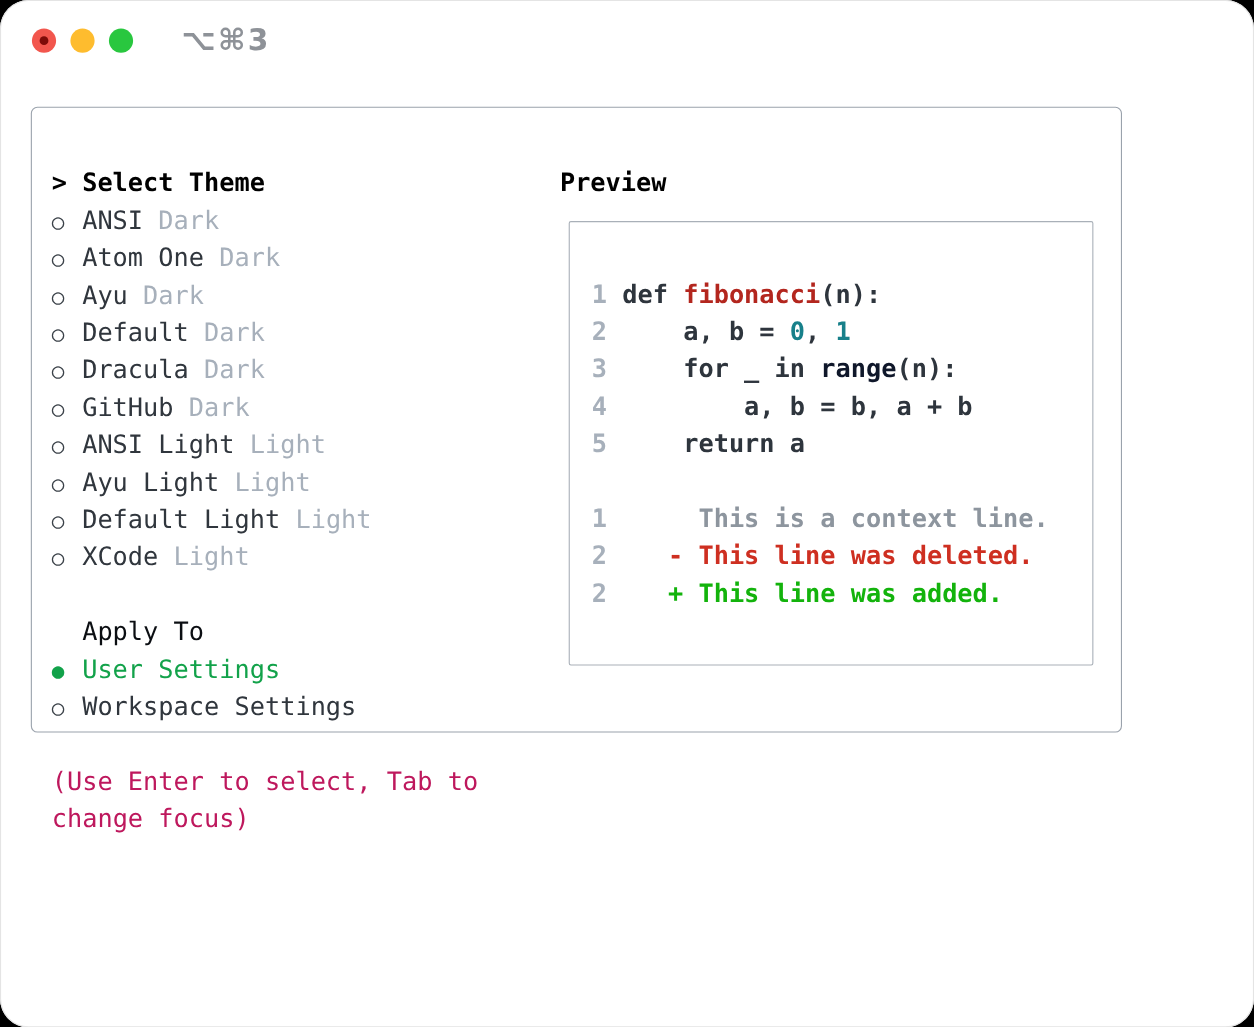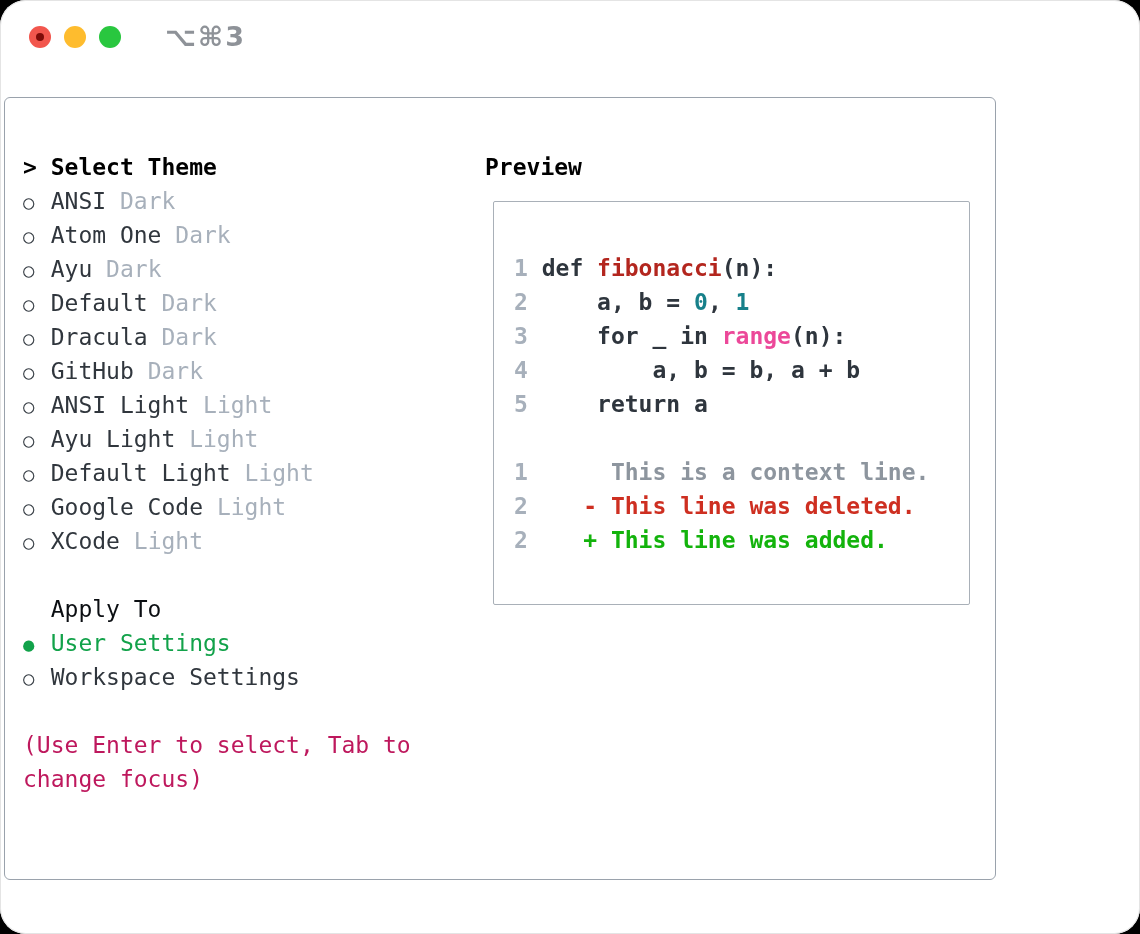--- a/index.html
+++ b/index.html
@@ -20,21 +20,21 @@
   .tl-green  { left:99px;  background:#29c73f; }
   .tl-dot { position:absolute; left:7px; top:7px; width:8px; height:8px; border-radius:50%; background:#7e0b08; }
   .shortcut {
     position:absolute; left:165px; top:20px; height:34px; line-height:34px;
     font-family:"DejaVu Sans","Liberation Sans",sans-serif;
     font-size:27px; font-weight:700; color:#8e9298; letter-spacing:2px;
   }
 
   
   .panel {
-    position:absolute; left:4px; top:97px; width:992px; height:783px;
+    position:absolute; left:28px; top:97px; width:992px; height:569px;
     border:1.5px solid #9aa2ac; border-radius:6px; background:#fff;
   }
 
   
   .left-col {
     position:absolute; left:18px; top:52px;
     font-size:23px; line-height:34px; color:#30363d;
   }
   .row { height:34px; white-space:pre; }
   .row.blank { height:34px; }
@@ -57,21 +57,21 @@
     position:absolute; left:488px; top:103px; width:477px; height:404px;
     border:1.5px solid #a9b0b8; border-radius:2px; background:#fff;
     padding:49px 0 0 20px;
     font-size:23px; line-height:34px;font-weight:bold;
   }
   .crow { height:34px; white-space:pre; }
   .ln { display:inline-block; width:27.7px; color:#a7b0bb; }
   .t-def { color:#2e353d; }
   .t-fn  { color:#b3261e; }
   .t-num { color:#17808a; }
-  .t-bi  { color:#ec4899;margin-top:20px; }
+  .t-bi  { color:#0f172a;margin-top:20px; }
   .d-ctx { color:#8d959e; }
   .d-del { color:#ce2f21; }
   .d-add { color:#13b30c; }
 </style>
 </head>
 <body>
 
 <div class="window">
 
   <div class="titlebar">
@@ -90,21 +90,20 @@
 
       <div class="row"><span class="cell-marker">○</span><span class="item-name">ANSI</span> <span class="item-variant">Dark</span></div>
       <div class="row"><span class="cell-marker">○</span><span class="item-name">Atom One</span> <span class="item-variant">Dark</span></div>
       <div class="row"><span class="cell-marker">○</span><span class="item-name">Ayu</span> <span class="item-variant">Dark</span></div>
       <div class="row"><span class="cell-marker">○</span><span class="item-name">Default</span> <span class="item-variant">Dark</span></div>
       <div class="row"><span class="cell-marker">○</span><span class="item-name">Dracula</span> <span class="item-variant">Dark</span></div>
       <div class="row"><span class="cell-marker">○</span><span class="item-name">GitHub</span> <span class="item-variant">Dark</span></div>
       <div class="row"><span class="cell-marker">○</span><span class="item-name">ANSI Light</span> <span class="item-variant">Light</span></div>
       <div class="row"><span class="cell-marker">○</span><span class="item-name">Ayu Light</span> <span class="item-variant">Light</span></div>
       <div class="row"><span class="cell-marker">○</span><span class="item-name">Default Light</span> <span class="item-variant">Light</span></div>
-      <div class="row"><span class="cell-marker">○</span><span class="item-name">Google Code</span> <span class="item-variant">Light</span></div>
       <div class="row"><span class="cell-marker">○</span><span class="item-name">XCode</span> <span class="item-variant">Light</span></div>
 
       <div class="row blank"></div>
       <div class="row pad2"><span class="sect-title2">Apply To</span></div>
       <div class="row selected"><span class="cell-marker">●</span><span class="item-name">User Settings</span></div>
       <div class="row"><span class="cell-marker">○</span><span class="item-name">Workspace Settings</span></div>
 
       <div class="row blank"></div>
       <div class="row hint">(Use Enter to select, Tab to</div>
       <div class="row hint">change focus)</div>

